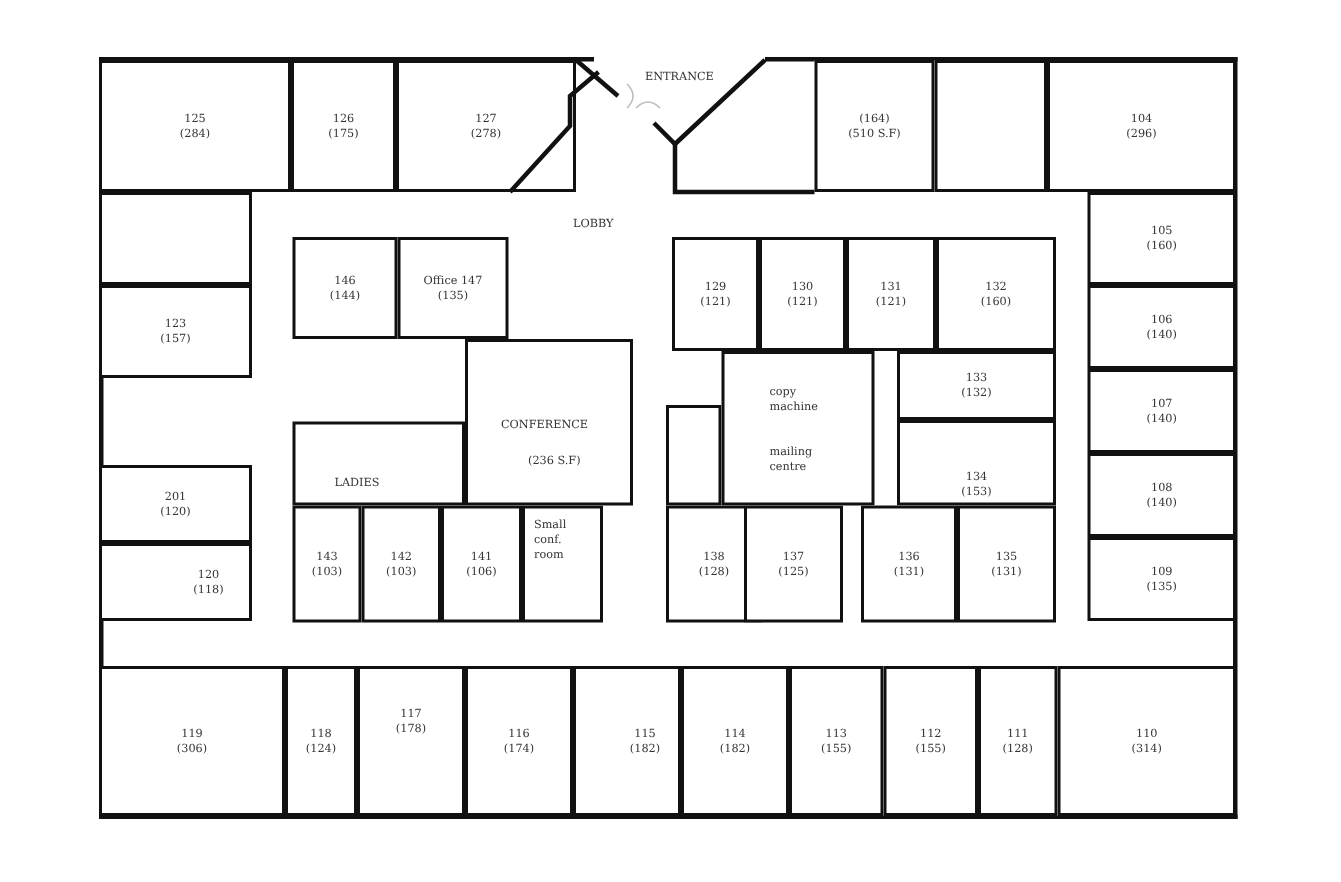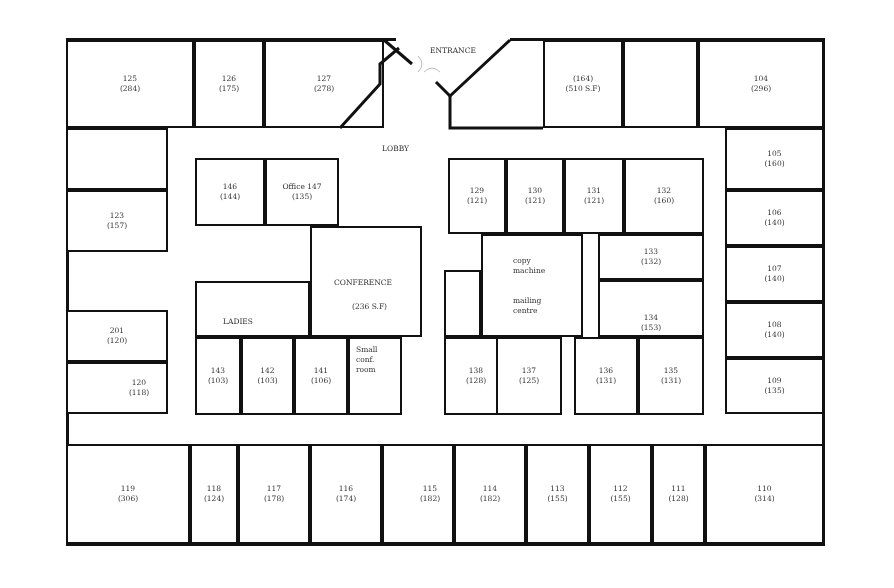--- a/index.html
+++ b/index.html
@@ -209,21 +209,21 @@
           <span>(306)</span>
         </div>
       </div>
       <div class="room" style="left: 190px; top: 444px; width: 48px; height: 100px;">
         <div class="lbl" style="top: 38px;">
           <span>118</span>
           <span>(124)</span>
         </div>
       </div>
       <div class="room" style="left: 238px; top: 444px; width: 72px; height: 100px;">
-        <div class="lbl" style="top: 38px; text-align: center;">
+        <div class="lbl" style="top: 25px; text-align: center;">
           <span>117</span>
           <span>(178)</span>
         </div>
       </div>
       <div class="room" style="left: 310px; top: 444px; width: 72px; height: 100px;">
         <div class="lbl" style="top: 38px;">
           <span>116</span>
           <span>(174)</span>
         </div>
       </div>

